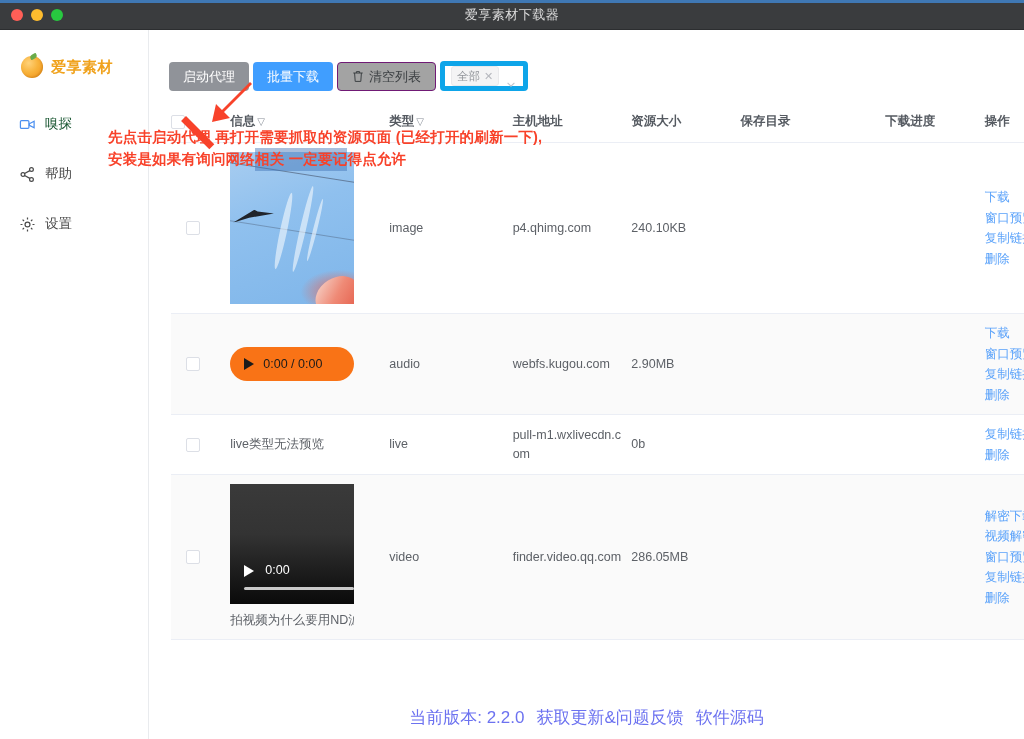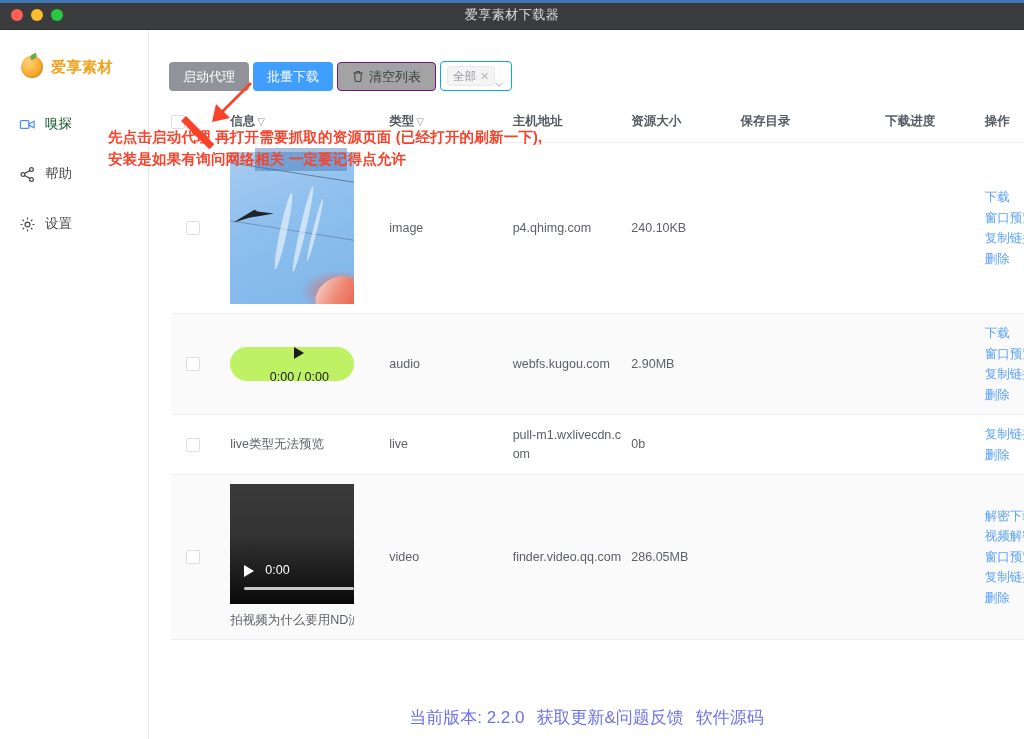--- a/index.html
+++ b/index.html
@@ -98,21 +98,21 @@
     line-height: 1;
   }
   .btn-proxy { background: #909399; color: #ffffff; }
   .btn-batch { background: #409eff; color: #ffffff; }
   .btn-clear {
     background: #a3a3a3; color: #3c4043; border: 1px solid #701a75;
   }
   .trash-ico { width: 12px; height: 13px; display:block; }
 
   .filter-select {
-    width: 72px; height: 30px; border: 1px solid #0ea5e9; border-radius: 4px;
+    width: 88px; height: 30px; border: 5px solid #0ea5e9; border-radius: 4px;
     background: #fff; display: flex; align-items: center;
     padding: 0 6px 0 6px; cursor: pointer; position: relative;
   }
   .filter-tag {
     display: flex; align-items: center; gap: 4px;
     background: #f4f4f5; border: 1px solid #e9e9eb; border-radius: 3px;
     color: #909399; font-size: 11.5px; height: 20px; padding: 0 5px;
   }
   .tag-x { font-size: 11px; color: #b5b7bd; line-height: 1; }
   .chev {
@@ -185,22 +185,22 @@
   .thumb-img .s2 { left: 56%; top: 22%; width: 6px; height: 88px; transform: rotate(13deg); }
   .thumb-img .s3 { left: 67%; top: 30%; width: 4px; height: 64px; transform: rotate(14deg); }
   .thumb-img .finger {
     position: absolute; right: -6px; bottom: -8px;
     width: 46px; height: 34px; border-radius: 50% 50% 40% 40%;
     background: linear-gradient(150deg,#f6d8cf 0%, #ef8a76 50%, #e45c49 100%);
     transform: rotate(-32deg);
   }
 
   .audio-player {
-    width: 124px; height: 34px; border-radius: 17px; background: #bef264;
-    display: flex; align-items: center; gap: 9px; padding-left: 14px; flex-direction: column;
+    width: 124px; height: 34px; border-radius: 17px; background: #f97316;
+    display: flex; align-items: center; gap: 9px; padding-left: 14px;
   }
   .play-tri {
     width: 0; height: 0; border-left: 10px solid #1b1b1b;
     border-top: 6px solid transparent; border-bottom: 6px solid transparent;
   }
   .audio-time { font-size: 12.5px; color: #1b1b1b; }
 
   .thumb-video {
     width: 124px; height: 120px; position: relative; overflow: hidden;
     background: linear-gradient(180deg, #3a3a3a 0%, #333333 42%, #0a0a0a 100%);

